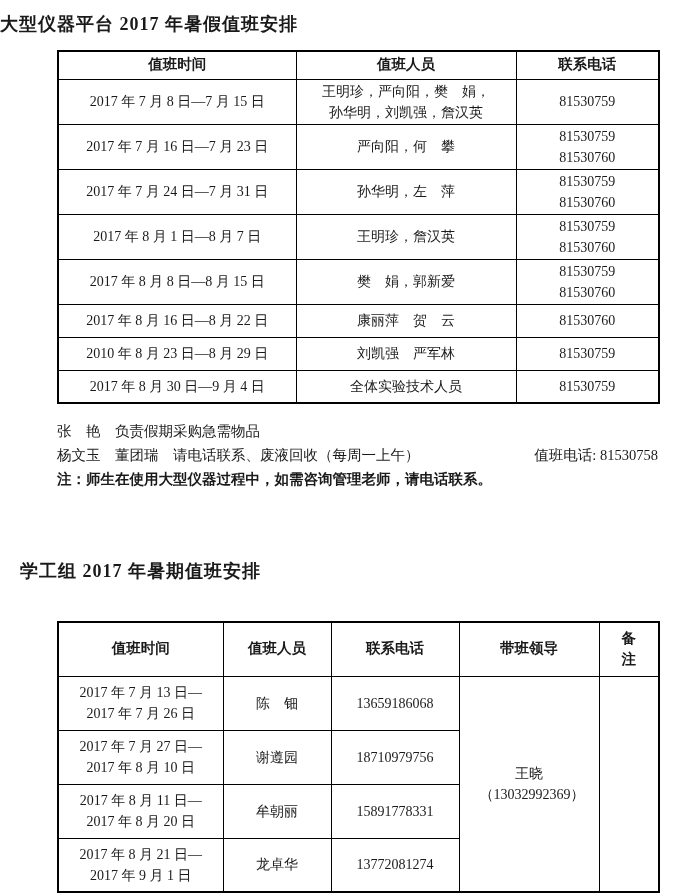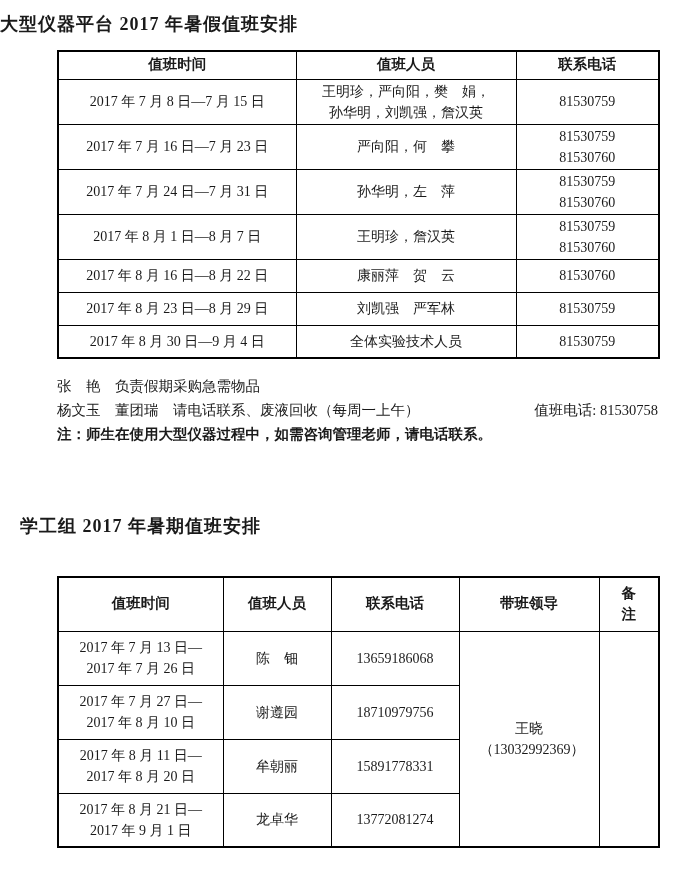--- a/index.html
+++ b/index.html
@@ -107,27 +107,33 @@
         <td class="c-staff">孙华明，左　萍</td>
         <td class="c-phone">81530759
 81530760</td>
       </tr>
       <tr class="tall">
         <td class="c-time">2017 年 8 月 1 日—8 月 7 日</td>
         <td class="c-staff">王明珍，詹汉英</td>
         <td class="c-phone">81530759
 81530760</td>
       </tr>
+      <tr class="tall">
+        <td class="c-time">2017 年 8 月 8 日—8 月 15 日</td>
+        <td class="c-staff">樊　娟，郭新爱</td>
+        <td class="c-phone">81530759
+81530760</td>
+      </tr>
       <tr class="short">
         <td class="c-time">2017 年 8 月 16 日—8 月 22 日</td>
         <td class="c-staff">康丽萍　贺　云</td>
         <td class="c-phone">81530760</td>
       </tr>
       <tr class="short">
-        <td class="c-time">2017 年 8 月 23 日—8 月 29 日</td>
+        <td class="c-time">2010 年 8 月 23 日—8 月 29 日</td>
         <td class="c-staff">刘凯强　严军林</td>
         <td class="c-phone">81530759</td>
       </tr>
       <tr class="short">
         <td class="c-time">2017 年 8 月 30 日—9 月 4 日</td>
         <td class="c-staff">全体实验技术人员</td>
         <td class="c-phone">81530759</td>
       </tr>
     </tbody>
   </table>

